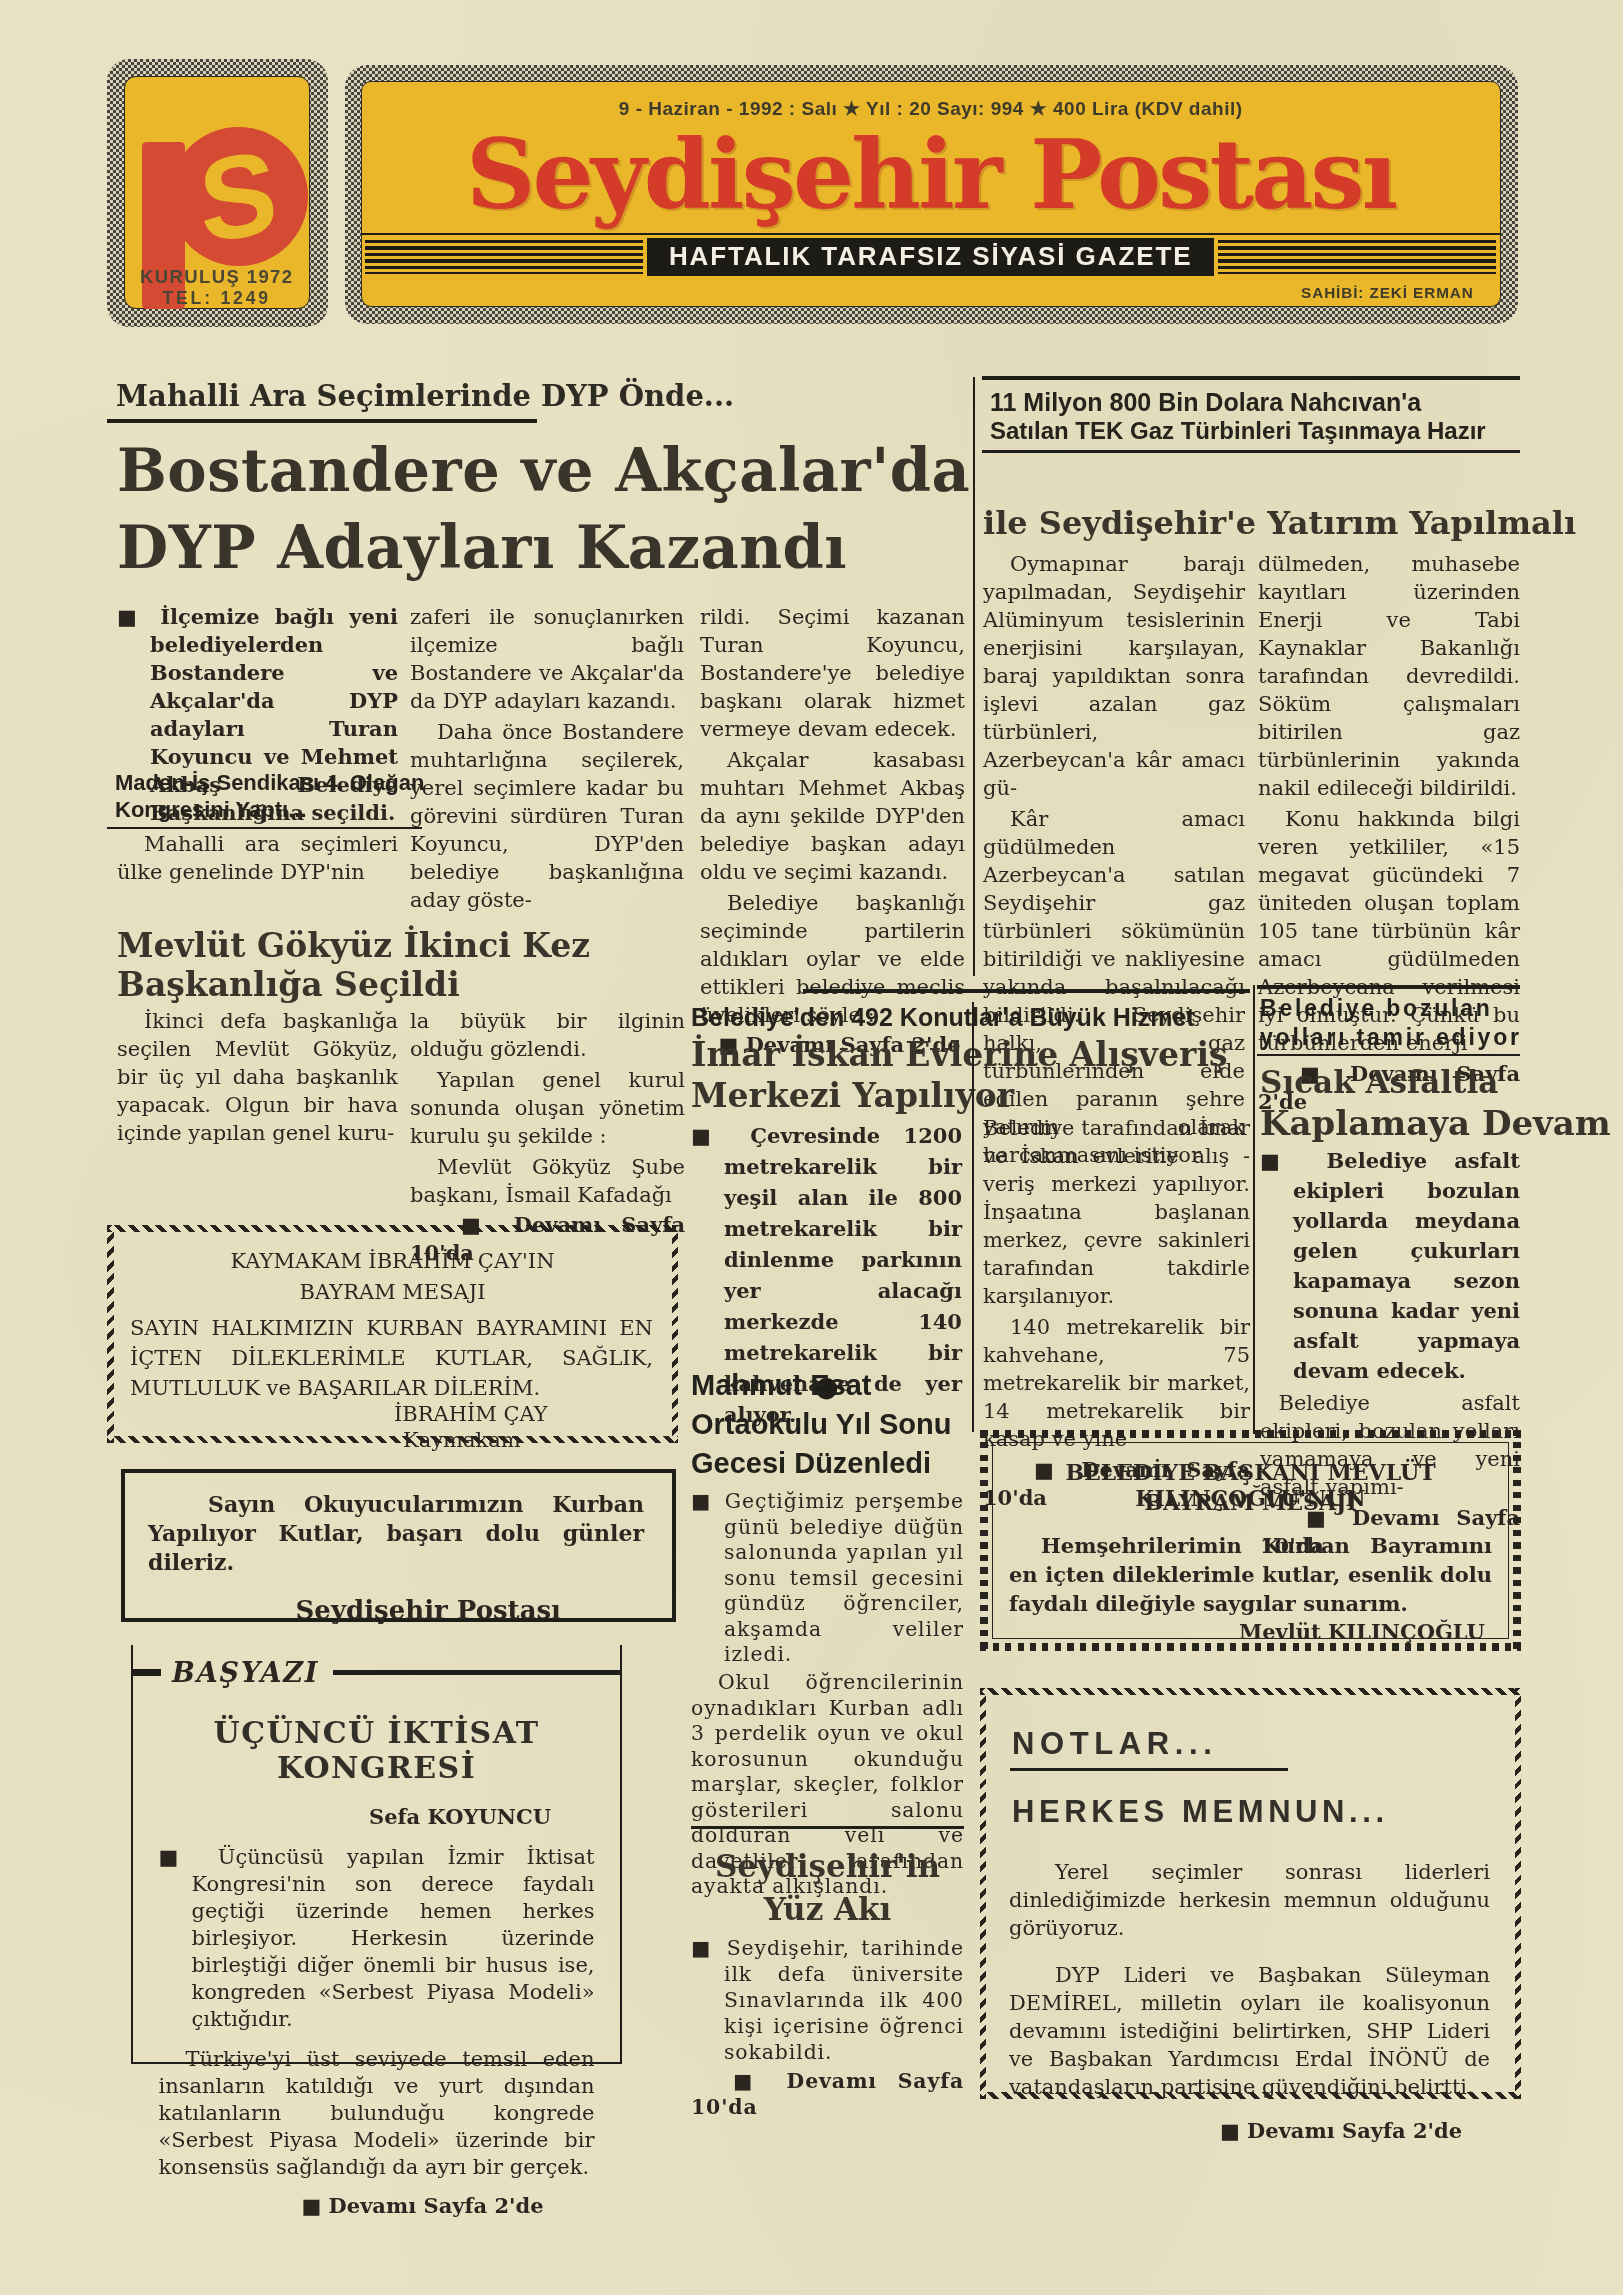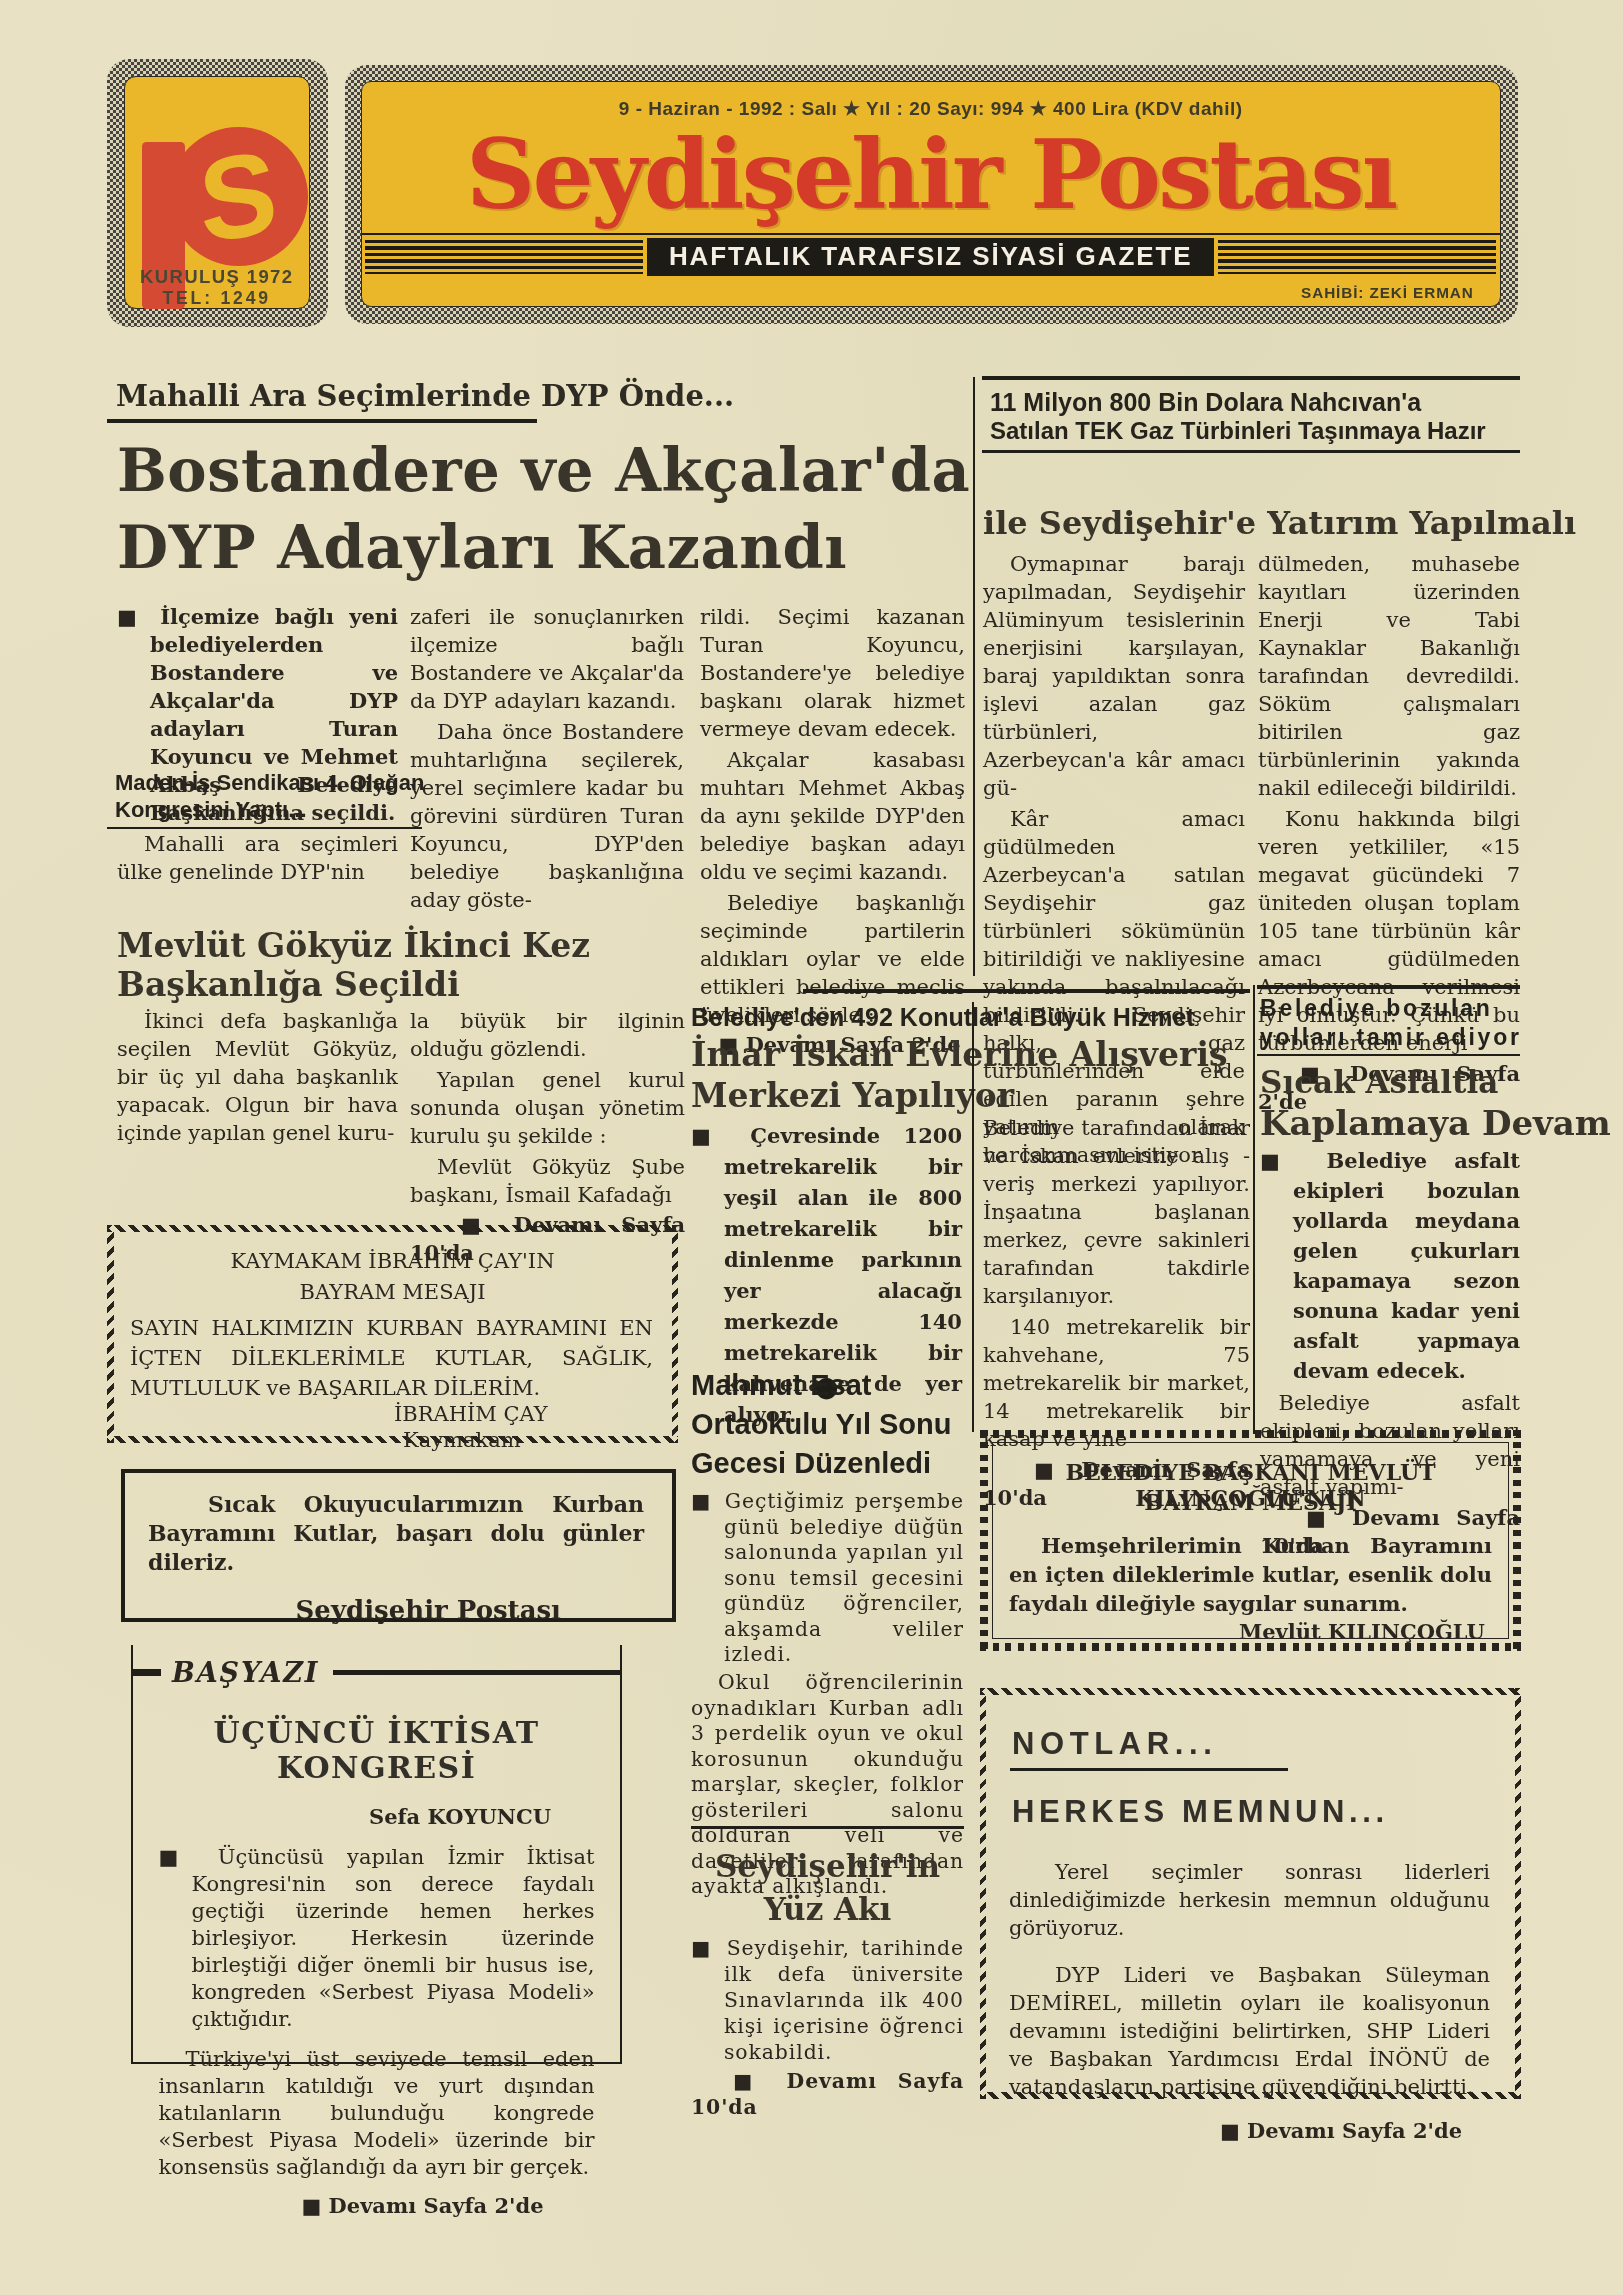--- a/index.html
+++ b/index.html
@@ -108,21 +108,21 @@
     <div class="abs zzv" style="left:0;top:0;width:6.5px;height:100%;"></div>
     <div class="abs zzv" style="right:0;top:0;width:6.5px;height:100%;"></div>
     <div class="abs serif center" style="left:0;top:24px;width:100%;font-size:21px;color:#2b2720;">KAYMAKAM İBRAHİM ÇAY'IN</div>
     <div class="abs serif center" style="left:0;top:55px;width:100%;font-size:21px;color:#2b2720;">BAYRAM MESAJI</div>
     <div class="abs serif just" style="left:23px;top:88px;width:523px;font-size:21px;line-height:30px;">SAYIN HALKIMIZIN KURBAN BAYRAMINI EN İÇTEN DİLEKLERİMLE KUTLAR, SAĞLIK, MUTLULUK ve BAŞARILAR DİLERİM.</div>
     <div class="abs serif" style="left:287px;top:177px;font-size:21px;">İBRAHİM ÇAY</div>
     <div class="abs serif" style="left:296px;top:203px;font-size:21px;">Kaymakam</div>
   </div>
 
   <div class="abs" style="left:121px;top:1469px;width:555px;height:153px;border:4.2px solid #1f1d17;box-sizing:border-box;">
-    <p class="serif b" style="margin:16.7px 28px 0 23px;font-size:22px;line-height:29px;text-indent:60px;text-align:justify;">Sıcak Okuyucularımızın Kurban Bayramını Kutlar, başarı dolu günler dileriz.</p>
+    <p class="serif b" style="margin:16.7px 28px 0 23px;font-size:22px;line-height:29px;text-indent:60px;text-align:justify;">Sayın Okuyucularımızın Kurban Yapılıyor Kutlar, başarı dolu günler dileriz.</p>
     <div class="serif b" style="margin:18.5px 111px 0 0;text-align:right;font-size:26px;">Seydişehir Postası</div>
   </div>
 
   <div class="abs" style="left:131px;top:1645px;width:491px;height:419px;border-left:2.3px solid #1f1d17;border-right:2.3px solid #1f1d17;border-bottom:2.3px solid #1f1d17;box-sizing:border-box;">
     <div style="display:flex;align-items:center;margin-top:12px;">
       <div class="rule" style="width:28px;height:7.4px;margin-right:11px;"></div>
       <span class="serif b" style="font-style:italic;font-size:27px;letter-spacing:1.9px;">BAŞYAZI</span>
       <div class="rule" style="flex:1;height:5.6px;margin-left:14px;"></div>
     </div>
     <div class="slab center" style="margin-top:27px;font-size:30px;letter-spacing:1.4px;color:#33302a;">ÜÇÜNCÜ İKTİSAT KONGRESİ</div>

